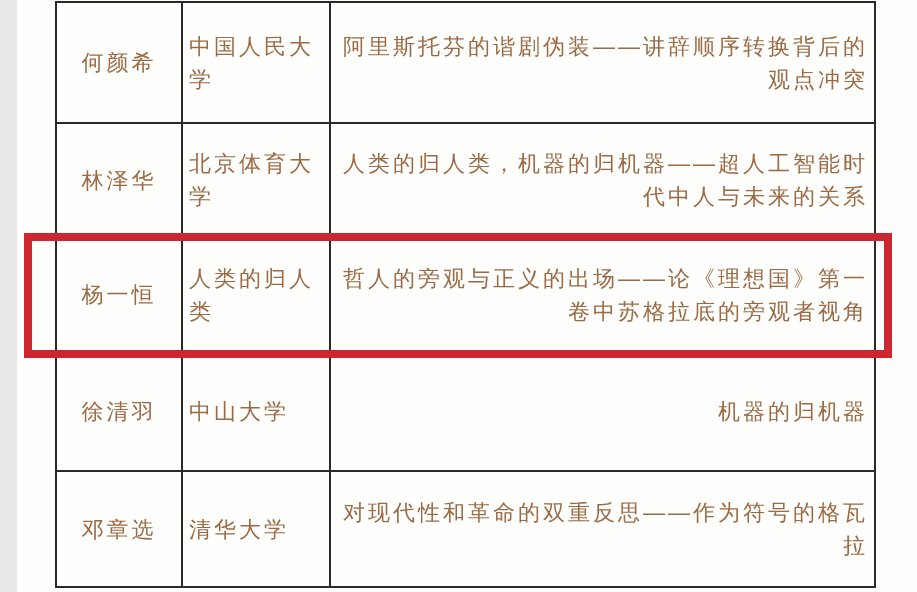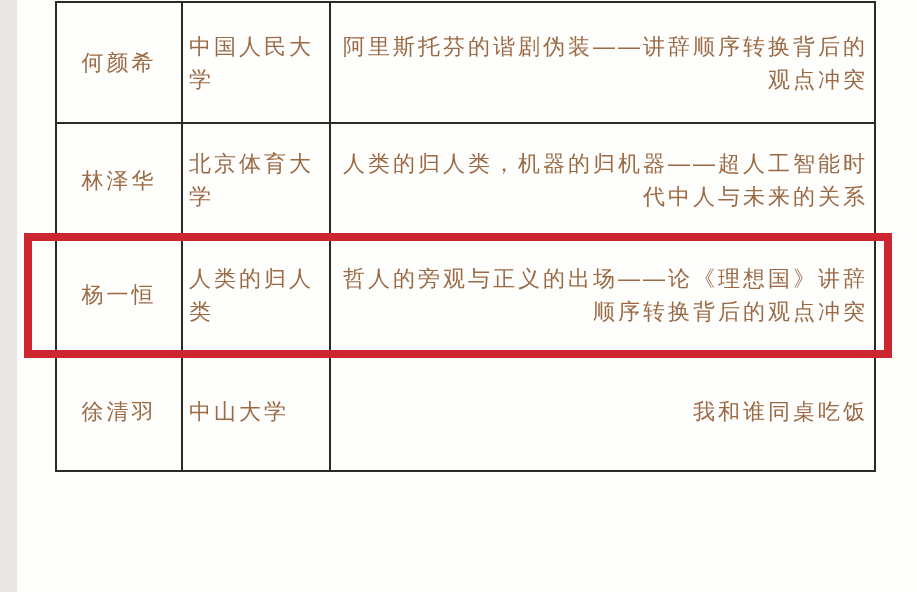--- a/index.html
+++ b/index.html
@@ -73,24 +73,29 @@
         <td class="col-topic">阿里斯托芬的谐剧伪装——讲辞顺序转换背后的观点冲突</td>
       </tr>
       <tr class="r2">
         <td class="col-name">林泽华</td>
         <td class="col-univ">北京体育大学</td>
         <td class="col-topic">人类的归人类，机器的归机器——超人工智能时代中人与未来的关系</td>
       </tr>
       <tr class="r3">
         <td class="col-name">杨一恒</td>
         <td class="col-univ">人类的归人类</td>
-        <td class="col-topic">哲人的旁观与正义的出场——论《理想国》讲辞顺序转换背后的观点冲突</td>
+        <td class="col-topic">哲人的旁观与正义的出场——论《理想国》第一卷中苏格拉底的旁观者视角</td>
       </tr>
       <tr class="r4">
         <td class="col-name">徐清羽</td>
         <td class="col-univ">中山大学</td>
-        <td class="col-topic">我和谁同桌吃饭</td>
+        <td class="col-topic">机器的归机器</td>
+      </tr>
+      <tr class="r5">
+        <td class="col-name">邓章选</td>
+        <td class="col-univ">清华大学</td>
+        <td class="col-topic">对现代性和革命的双重反思——作为符号的格瓦拉</td>
       </tr>
     </tbody>
   </table>
 
   <div class="highlight-box"></div>
 </div>
 
 </body></html>

